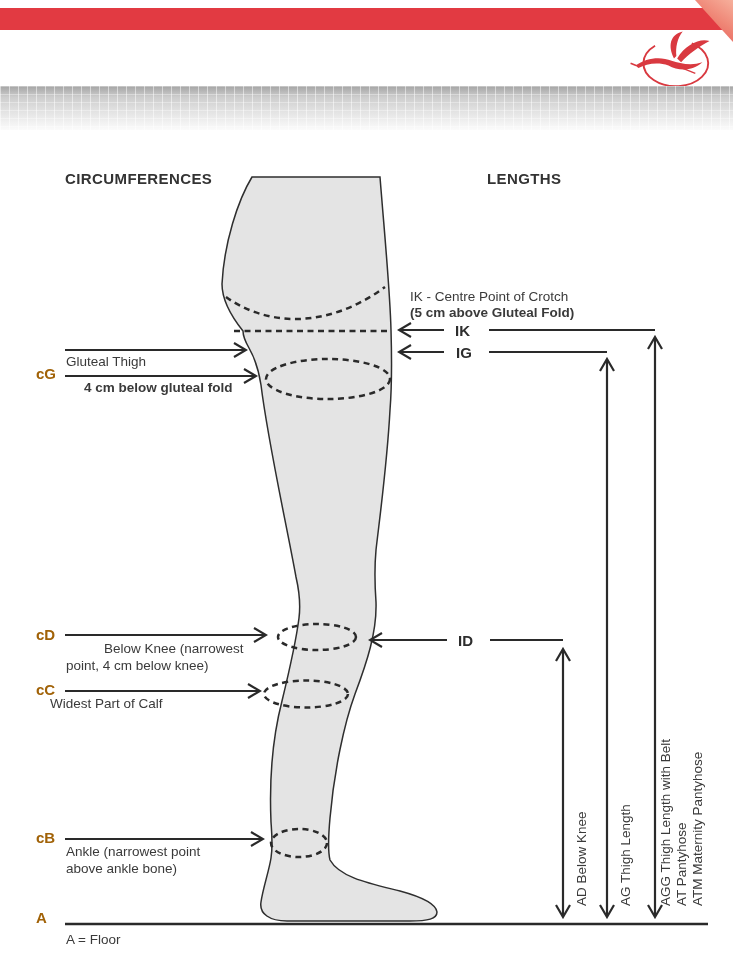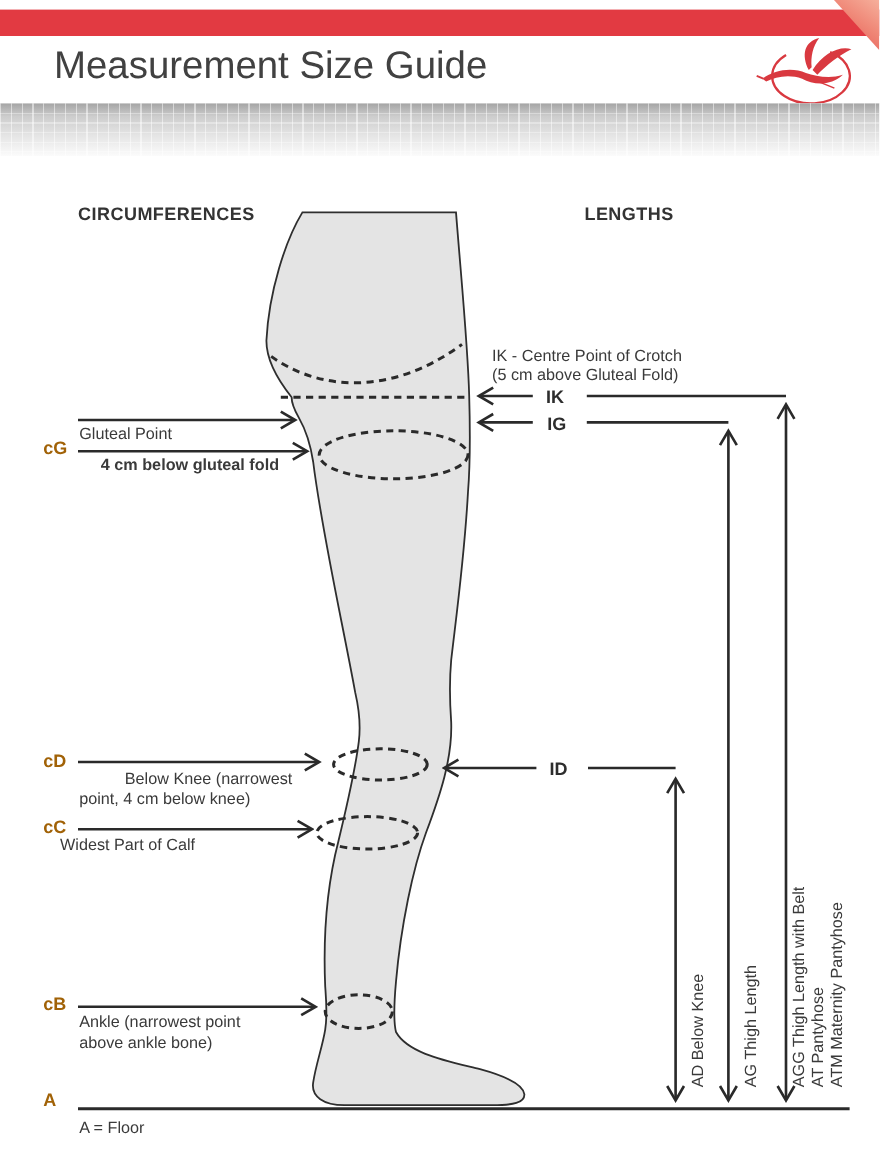--- a/index.html
+++ b/index.html
@@ -33,21 +33,20 @@
   svg.diagram text { font-family:"Liberation Sans", sans-serif; font-size:13.5px; fill:#3a3a3a; }
   svg.diagram text.marker-label { font-size:15px; font-weight:bold; fill:#2d2d2d; }
 </style>
 </head>
 <body>
 
 <div class="page">
 
   <div class="redbar"></div>
   <div class="fold"></div>
-  <div class="title">Measurement Size Guide</div>
 
   <div class="logo">
     <svg width="88" height="60" viewBox="0 0 110 76">
       <path d="M31 20 A41 29 0 1 0 77.5 17" fill="none" stroke="#d93940" stroke-width="2.4"></path>
       <g fill="#d93940" stroke="none">
         <path d="M55 36 C47 20 50 6 66 2 C59 11 57 22 58 33 Z"></path>
         <path d="M59 36 C70 18 88 10 100 14 C88 20 73 31 64 41 Z"></path>
         <path d="M6 45 C20 35 38 33 52 39 C62 42 76 46 91 41 C78 53 60 52 48 45 C34 40 20 43 10 48 Z"></path>
       </g>
       <path d="M7 45 L0 42" stroke="#d93940" stroke-width="2"></path>
@@ -119,24 +118,24 @@
     <text class="marker-label" x="458" y="646">ID</text>
 
     <text transform="rotate(-90 586 906)" x="586" y="906">AD Below Knee</text>
     <text transform="rotate(-90 630 906)" x="630" y="906">AG Thigh Length</text>
     <text transform="rotate(-90 670 906)" x="670" y="906">AGG Thigh Length with Belt</text>
     <text transform="rotate(-90 686 906)" x="686" y="906">AT Pantyhose</text>
     <text transform="rotate(-90 702 906)" x="702" y="906">ATM Maternity Pantyhose</text>
   </svg>
 
   <div class="lbl" style="left:410px; top:288px;">IK - Centre Point of Crotch</div>
-  <div class="lbl" style="left:410px; top:304px;">(5 cm above Gluteal Fold)</div>
+  <div class="lbl" style="left:410px; top:304px;font-weight:bold;">(5 cm above Gluteal Fold)</div>
 
   <div class="code" style="left:36px; top:365px;">cG</div>
-  <div class="lbl" style="left:66px; top:353px;">Gluteal Point</div>
+  <div class="lbl" style="left:66px; top:353px;">Gluteal Thigh</div>
   <div class="lbl" style="left:84px; top:379px;font-weight:bold;">4 cm below gluteal fold</div>
 
   <div class="code" style="left:36px; top:626px;">cD</div>
   <div class="lbl" style="left:66px; top:640px;margin-left:38px;">Below Knee (narrowest</div>
   <div class="lbl" style="left:66px; top:657px;">point, 4 cm below knee)</div>
 
   <div class="code" style="left:36px; top:681px;">cC</div>
   <div class="lbl" style="left:50px; top:695px;text-align:right;">Widest Part of Calf</div>
 
   <div class="code" style="left:36px; top:829px;">cB</div>

